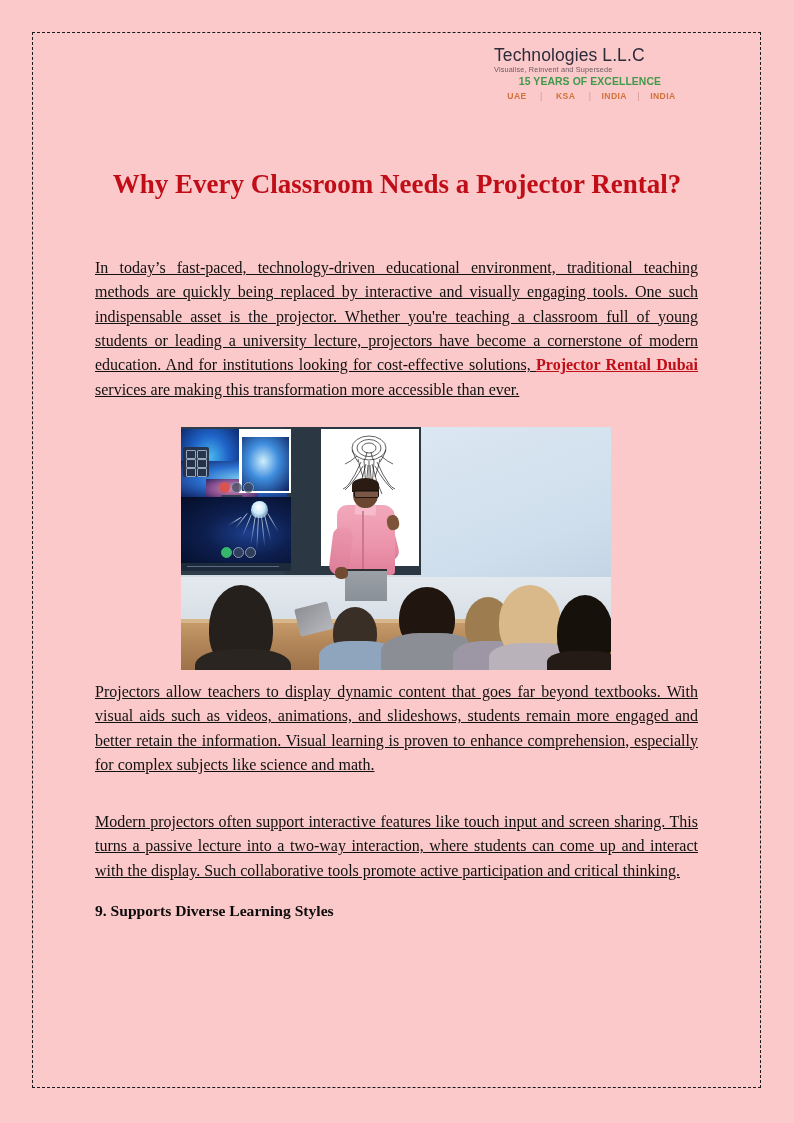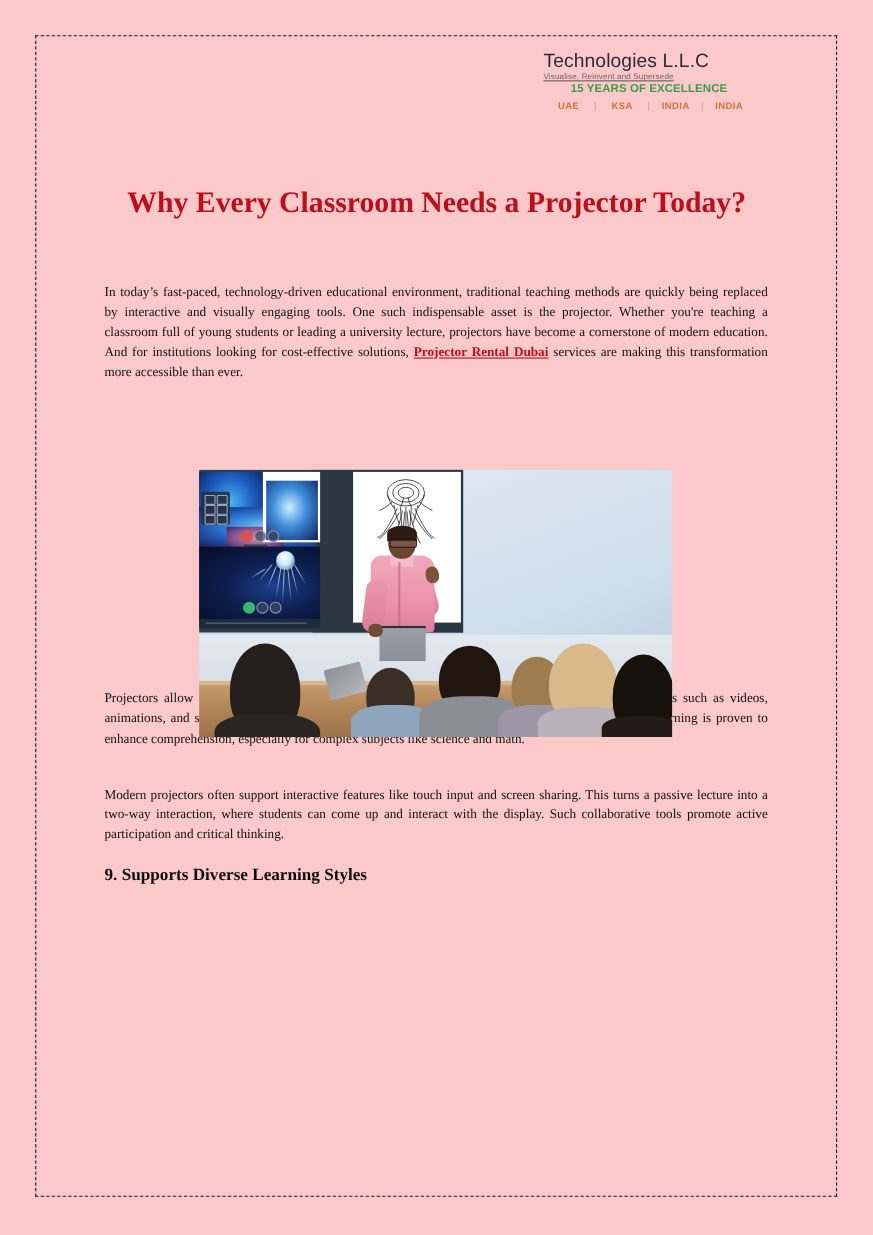--- a/index.html
+++ b/index.html
@@ -113,21 +113,20 @@
     color: #2b2b3c;
     letter-spacing: 0.1px;
     line-height: 1.05;
   }
   .logo-tagline {
     font-family: "Liberation Sans", sans-serif;
     font-size: 7.3px;
     color: #6b5a63;
     letter-spacing: 0.15px;
     margin-top: 1px;
-    text-decoration: underline;
   }
   .logo-years {
     font-family: "Liberation Sans", sans-serif;
     font-weight: bold;
     font-size: 10.4px;
     color: #3f9a4a;
     letter-spacing: 0.1px;
     margin-top: 2px;
     text-align: center;
   }
@@ -159,25 +158,26 @@
 
   
   .body-col {
     position: absolute;
     left: 95px;
     top: 256px;
     width: 603px;
   }
   p.para {
     margin: 0 0 0 0;
-    font-size: 12px;
+    font-size: 16px;
     line-height: 1.52;
     color: #111;
     text-align: justify;
     text-justify: inter-word;
+    text-decoration: underline;
   }
   .link {
     color: #c00d17;
     font-weight: bold;
     text-decoration: underline;
   }
   h2.section-heading {
     margin: 0;
     font-size: 15.6px;
     font-weight: bold;
@@ -396,21 +396,21 @@
           <span class="sep">|</span>
           <span class="ctry">KSA</span>
           <span class="sep">|</span>
           <span class="ctry">INDIA</span>
           <span class="sep">|</span>
           <span class="ctry">INDIA</span>
         </div>
       </div>
     </div>
 
-    <h1 class="doc-title">Why Every Classroom Needs a Projector Today?</h1>
+    <h1 class="doc-title">Why Every Classroom Needs a Projector Rental?</h1>
 
     <div class="body-col">
 
       <p class="para"><span>In today’s fast-paced, technology-driven educational environment, traditional teaching methods are quickly being replaced by interactive and visually engaging tools. One such indispensable asset is the projector. Whether you're teaching a classroom full of young students or leading a university lecture, projectors have become a cornerstone of modern education. And for institutions looking for cost-effective solutions, </span><a class="link" href="#">Projector Rental Dubai</a><span> services are making this transformation more accessible than ever.</span></p>
 
       <div style="height:262px"></div>
 
       <div class="gap-head"></div>
       <p class="para">Projectors allow teachers to display dynamic content that goes far beyond textbooks. With visual aids such as videos, animations, and slideshows, students remain more engaged and better retain the information. Visual learning is proven to enhance comprehension, especially for complex subjects like science and math.</p>
       <div class="gap-para"></div>

